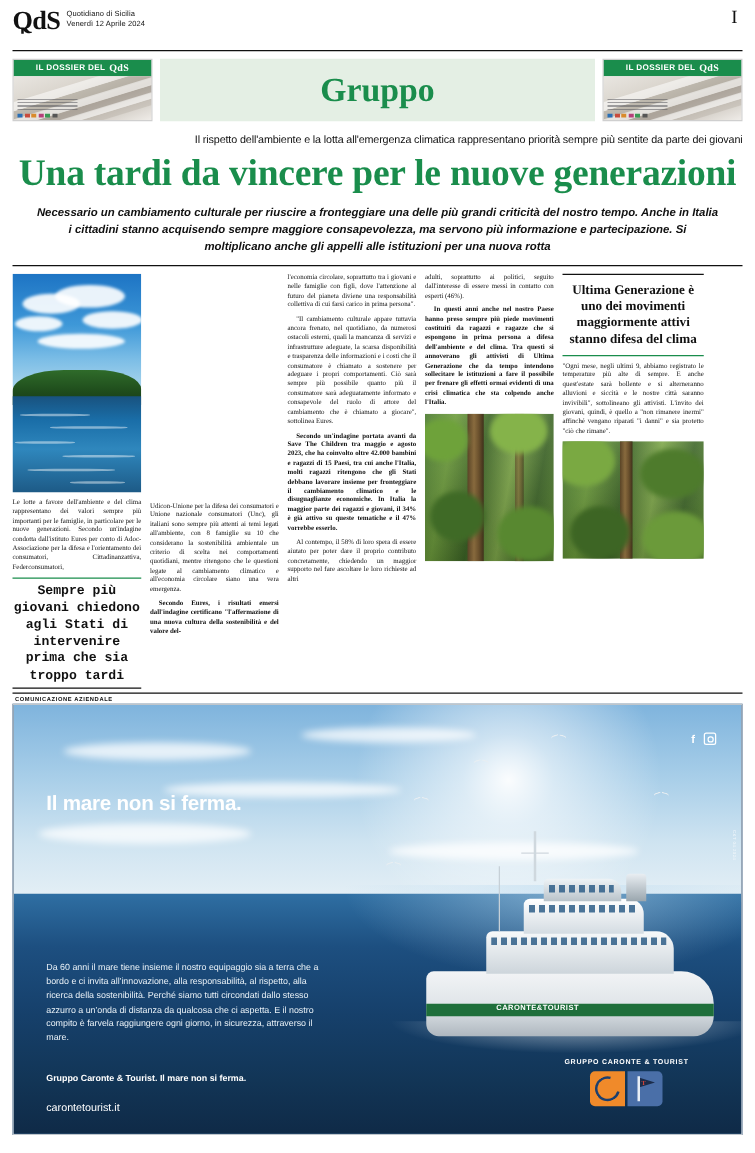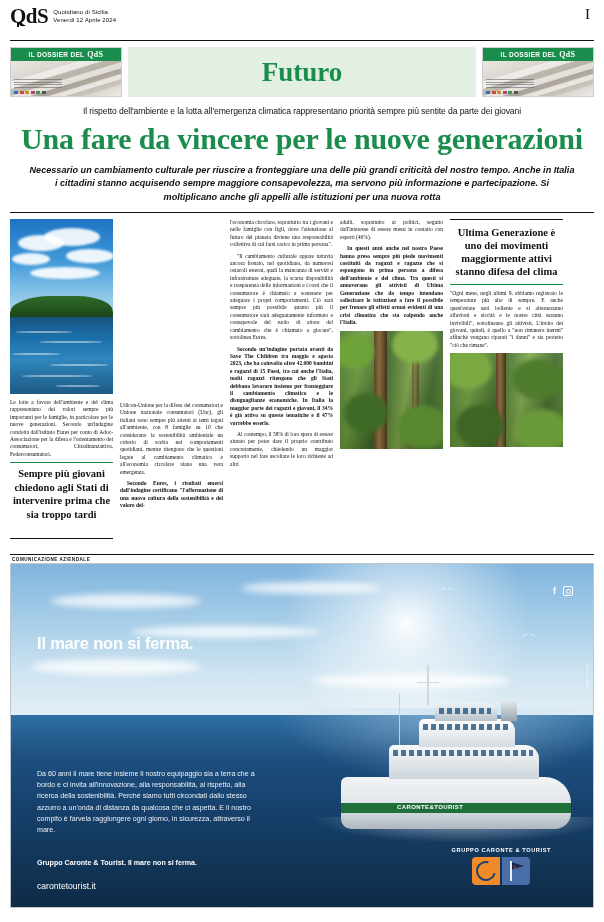--- a/index.html
+++ b/index.html
@@ -158,21 +158,21 @@
   }
   .dossier-center .futuro {
     font-family: "Liberation Serif", serif;
     font-weight: bold;
     font-size: 27px;
     color: #1a8d4c;
   }
 
   
   .kicker {
-    text-align: center;
+    text-align: right;
     font-family: "Liberation Sans", sans-serif;
     font-size: 8.6px;
     color: #111;
     margin-top: 9px;
     letter-spacing: -0.1px;
   }
   .headline {
     text-align: center;
     font-family: "Liberation Serif", serif;
     font-weight: bold;
@@ -293,28 +293,28 @@
     border-bottom: 1.4px solid #1a8d4c;
     padding: 6px 2px 6px 2px;
     margin-bottom: 5px;
   }
 
   .quote-rule {
     border-top: 1.6px solid #1a8d4c;
     margin: 3px 0 4px 0;
   }
   .pullquote {
-    font-family: Liberation Serif, serif;
+    font-family: Liberation Mono, monospace;
     font-weight: bold;
     font-size: 10.5px;
     line-height: 13.5px;
     text-align: center;
     color: #111;
     border-bottom: 1.4px solid #111;
-    padding-bottom: 17px;
+    padding-bottom: 2px;
   }
 
   
   .ad-label {
     font-family: "Liberation Sans", sans-serif;
     font-weight: bold;
     font-size: 4.6px;
     letter-spacing: 0.5px;
     color: #111;
     border-top: 0.8px solid #111;
@@ -602,21 +602,21 @@
             <i style="background:#c94b3c"></i>
           <i style="background:#d98b2b"></i>
             <i style="background:#b5407a"></i>
           <i style="background:#3a9a55"></i>
             <i style="background:#555"></i>
         </div>
       </div>
     </div>
 
     <div class="dossier-center">
-      <div class="futuro">Futuro</div>
+      <div class="futuro">Gruppo</div>
     </div>
 
     <div class="dossier-card">
       <div class="dossier-head">
         <span>IL DOSSIER DEL</span>
         <span class="mini-qds">QdS</span>
       </div>
       <div class="dossier-img">
         <div class="fold f1"></div>
           <div class="fold f2"></div>
@@ -628,21 +628,21 @@
           <i style="background:#d98b2b"></i>
             <i style="background:#b5407a"></i>
           <i style="background:#3a9a55"></i>
             <i style="background:#555"></i>
         </div>
       </div>
     </div>
   </div>
 
   <div class="kicker">Il rispetto dell'ambiente e la lotta all'emergenza climatica rappresentano priorità sempre più sentite da parte dei giovani</div>
-  <div class="headline">Una fare da vincere per le nuove generazioni</div>
+  <div class="headline">Una tardi da vincere per le nuove generazioni</div>
   <div class="standfirst">Necessario un cambiamento culturale per riuscire a fronteggiare una delle più grandi criticità del nostro tempo. Anche in Italia i cittadini stanno acquisendo sempre maggiore consapevolezza, ma servono più informazione e partecipazione. Si moltiplicano anche gli appelli alle istituzioni per una nuova rotta</div>
   <div class="rule-thin"></div>
 
   <div class="body-grid">
 
     <div class="col">
       <div class="photo photo-river">
         <div class="sky"></div>
         <div class="cloud" style="left:8px;  top:16px; width:46px; height:16px;"></div>
         <div class="cloud" style="left:34px; top:9px;  width:56px; height:18px;"></div>

